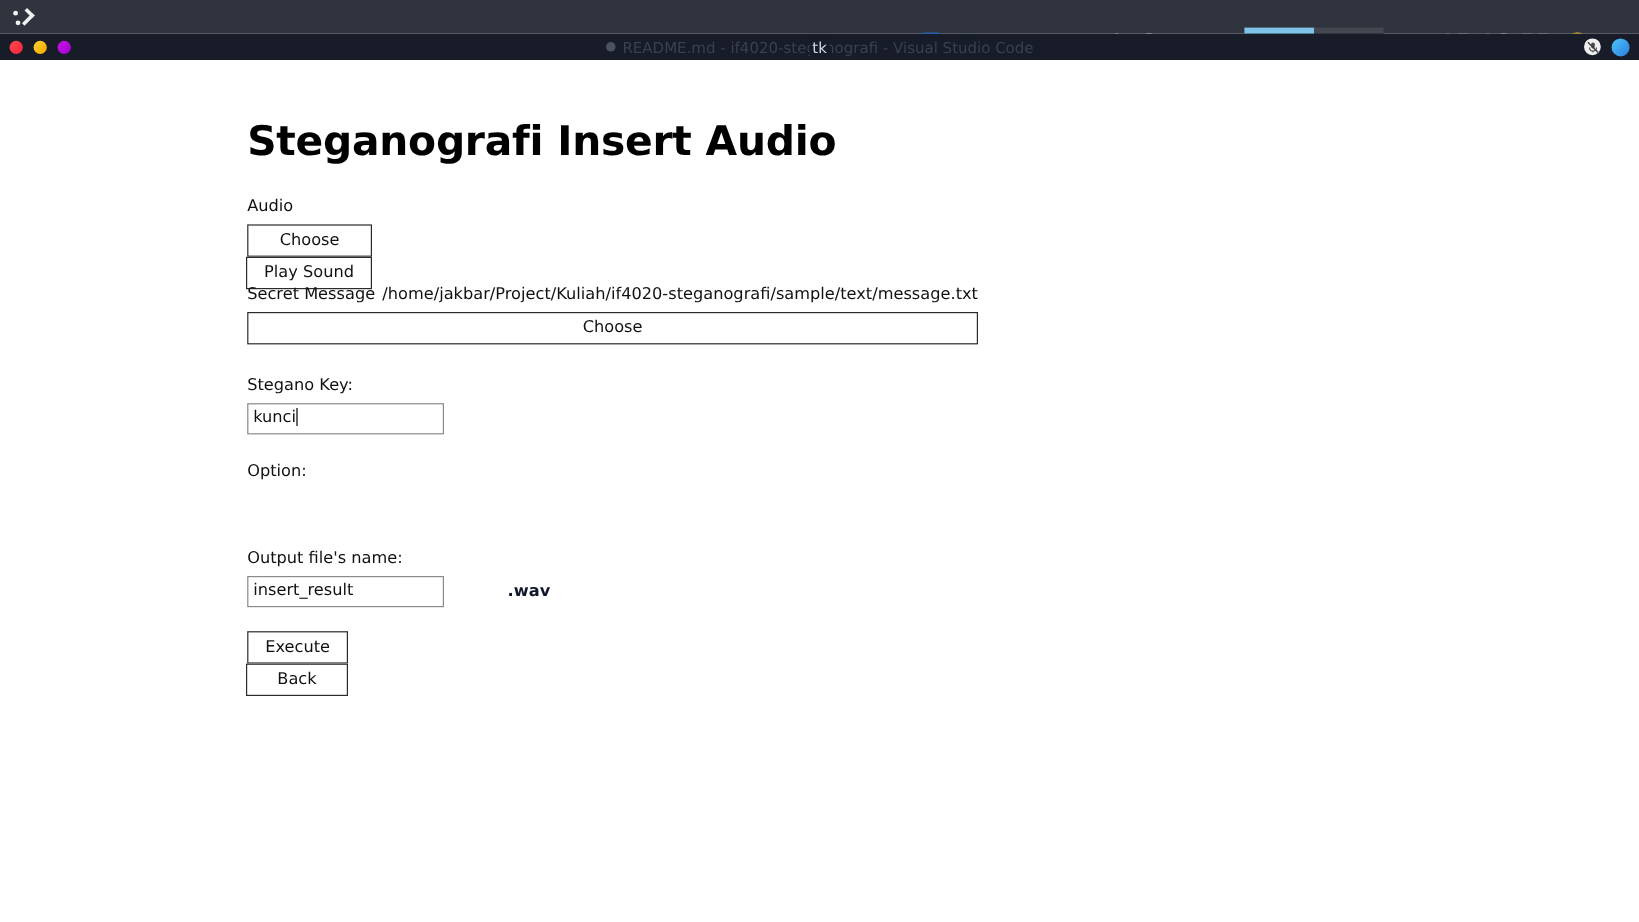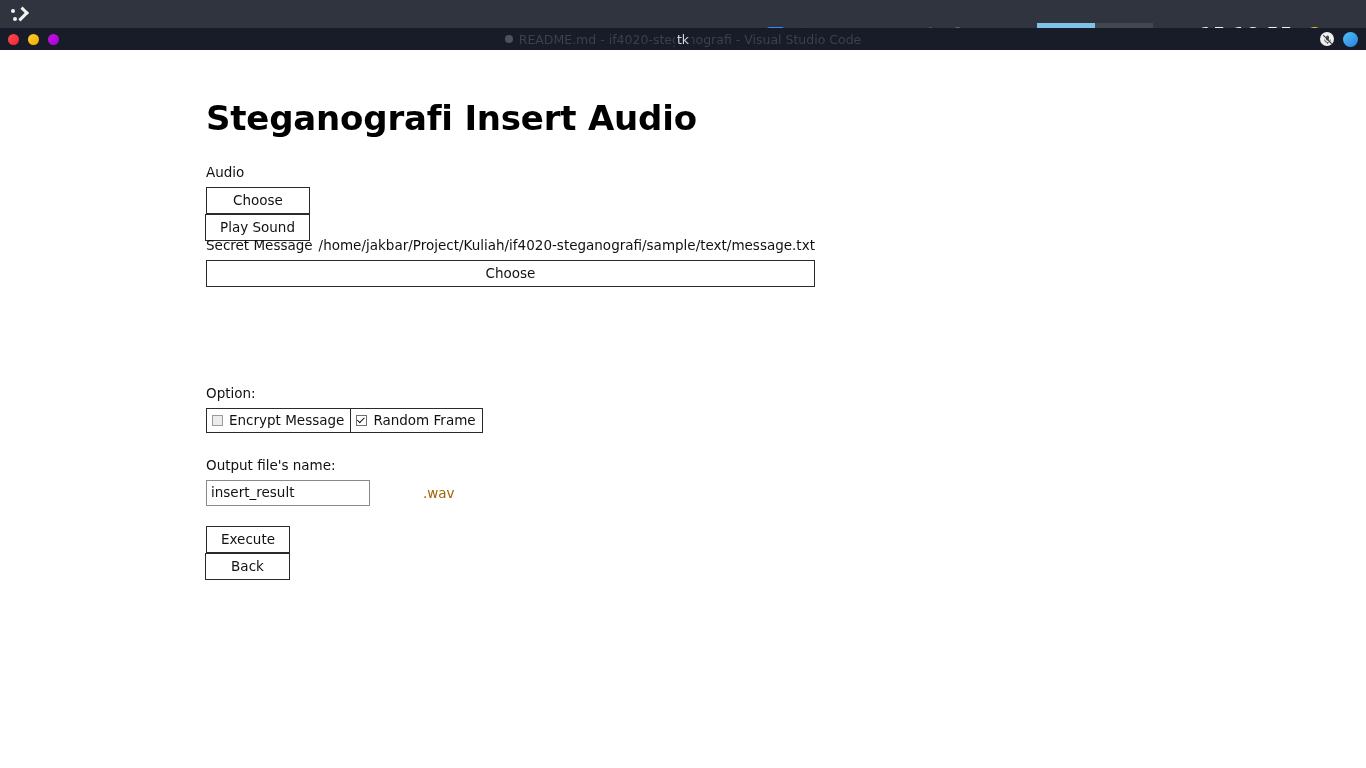--- a/index.html
+++ b/index.html
@@ -232,22 +232,23 @@
   .cb-box .tick {
     display: block;
     width: 7px; height: 4px;
     border-left: 1.6px solid #111;
     border-bottom: 1.6px solid #111;
     transform: rotate(-45deg) translate(0px, -1px);
   }
 
   .suffix {
     font-size: 13.5px;
-    color: #a16207;
+    color: #0f172a;
     margin-left: 5px;
+    font-weight: bold;
   }
   .inline-row { display: flex; align-items: center; }
 </style>
 </head>
 <body>
 
 <div id="topbar">
   <div id="topbar-left">
     <div class="tray-logo">
       <span class="d1"></span>
@@ -402,35 +403,29 @@
   <div class="field-row" style="top:186px;">
     <div class="line-1">
       <span class="tk-label">Secret Message</span>
       <span class="tk-label" style="margin-left:6px;">/home/jakbar/Project/Kuliah/if4020-steganografi/sample/text/message.txt</span>
     </div>
     <div class="btn-group" style="margin-top:6px;">
       <button class="tk-btn">Choose</button>
     </div>
   </div>
 
+  <div class="field-row" style="top:262px;">
+    <div class="tk-label">Stegano Key:</div>
+    <div class="tk-entry" style="margin-top:6px;">
+      <span>kunci</span><span class="caret"></span>
+    </div>
+  </div>
 
   <div class="field-row" style="top:334px;">
     <div class="tk-label">Option:</div>
-    <div class="checkbox-group" style="margin-top:6px;">
-      <div class="cb">
-        <span class="cb-box"></span>
-        <span>Encrypt Message</span>
-      </div>
-      <div class="cb">
-        <span class="cb-box checked">
-            <span class="tick"></span>
-          </span>
-        <span>Random Frame</span>
-      </div>
-    </div>
   </div>
 
   <div class="field-row" style="top:406px;">
     <div class="tk-label">Output file's name:</div>
     <div class="inline-row" style="margin-top:6px;gap:48px;">
       <div class="tk-entry">
         <span>insert_result</span>
       </div>
       <span class="suffix">.wav</span>
     </div>

